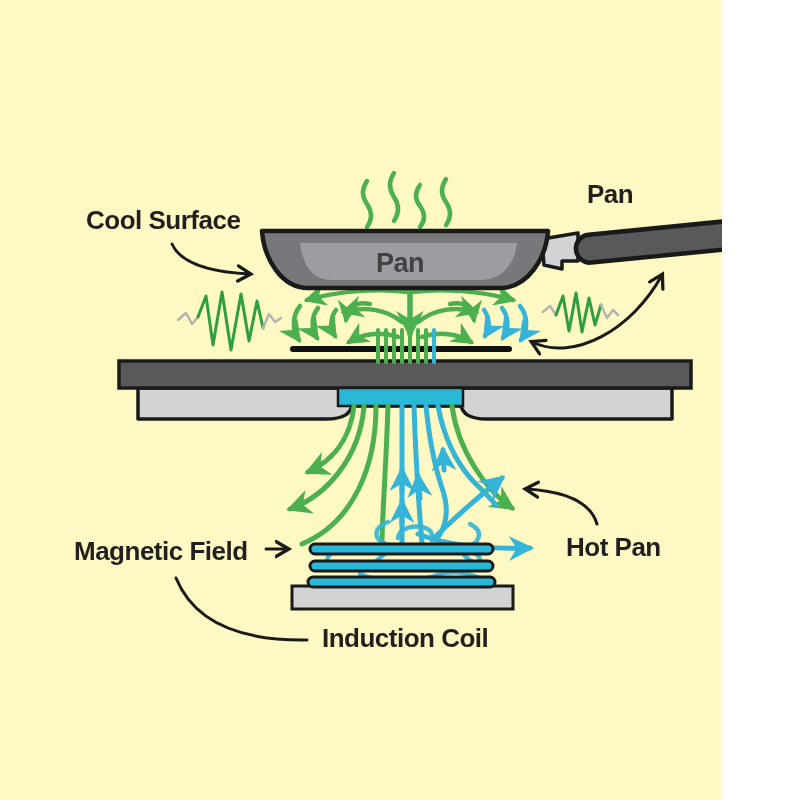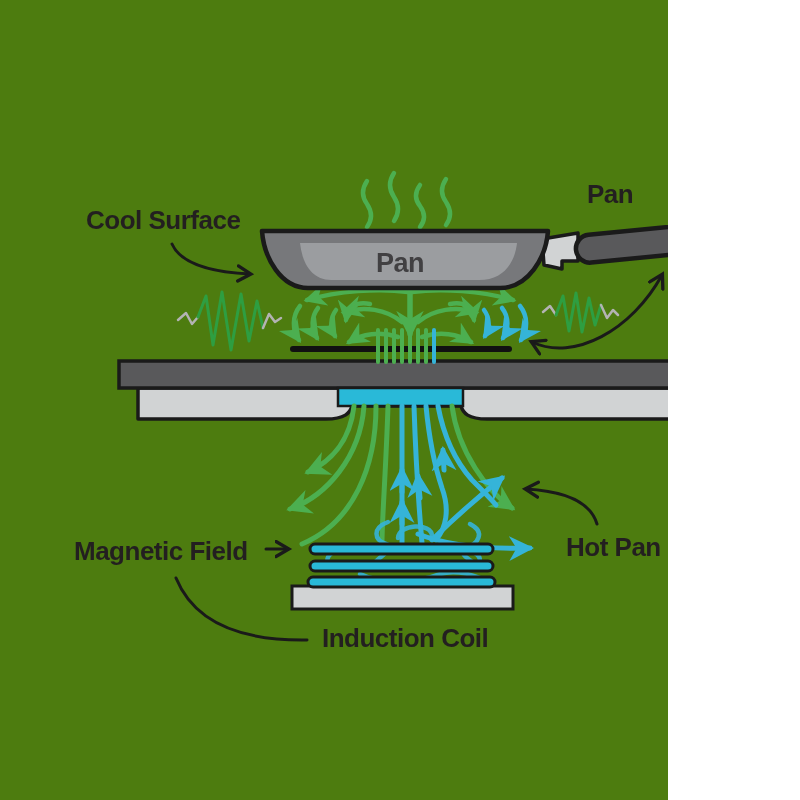--- a/index.html
+++ b/index.html
@@ -1,16 +1,16 @@
 <!DOCTYPE html>
 <html><head>
 <meta charset="utf-8">
 <style>
   html,body{margin:0;padding:0;background:#ffffff;}
-  .canvas{position:relative;width:668px;height:800px;background:#4d7c0f;overflow:hidden;
+  .canvas{position:relative;width:722px;height:800px;background:#fef9c3;overflow:hidden;
           font-family:"Liberation Sans", sans-serif;}
   svg{position:absolute;left:0;top:0;}
   text{font-family:"Liberation Sans", sans-serif;font-weight:700;fill:#231f20;letter-spacing:-0.5px;}
   .lbl{font-size:26px;}
   .panlbl{font-size:27px;fill:#414042;}
 </style>
 </head>
 <body>
 
 <div class="canvas">

